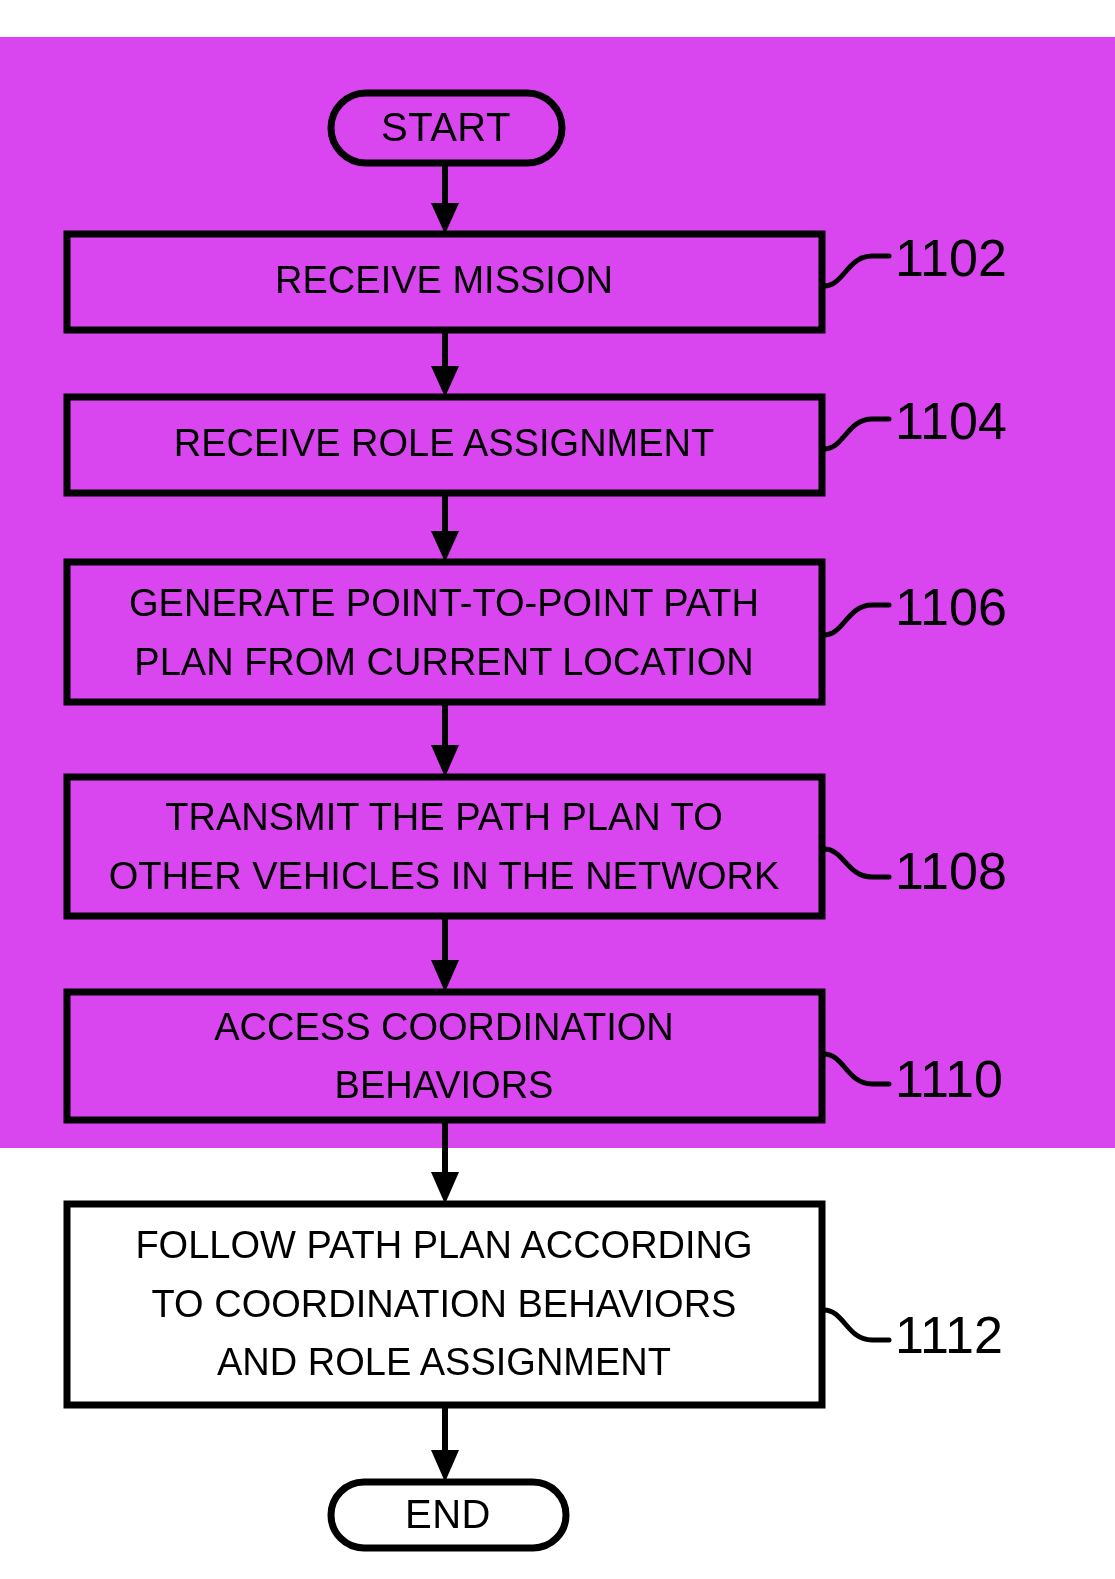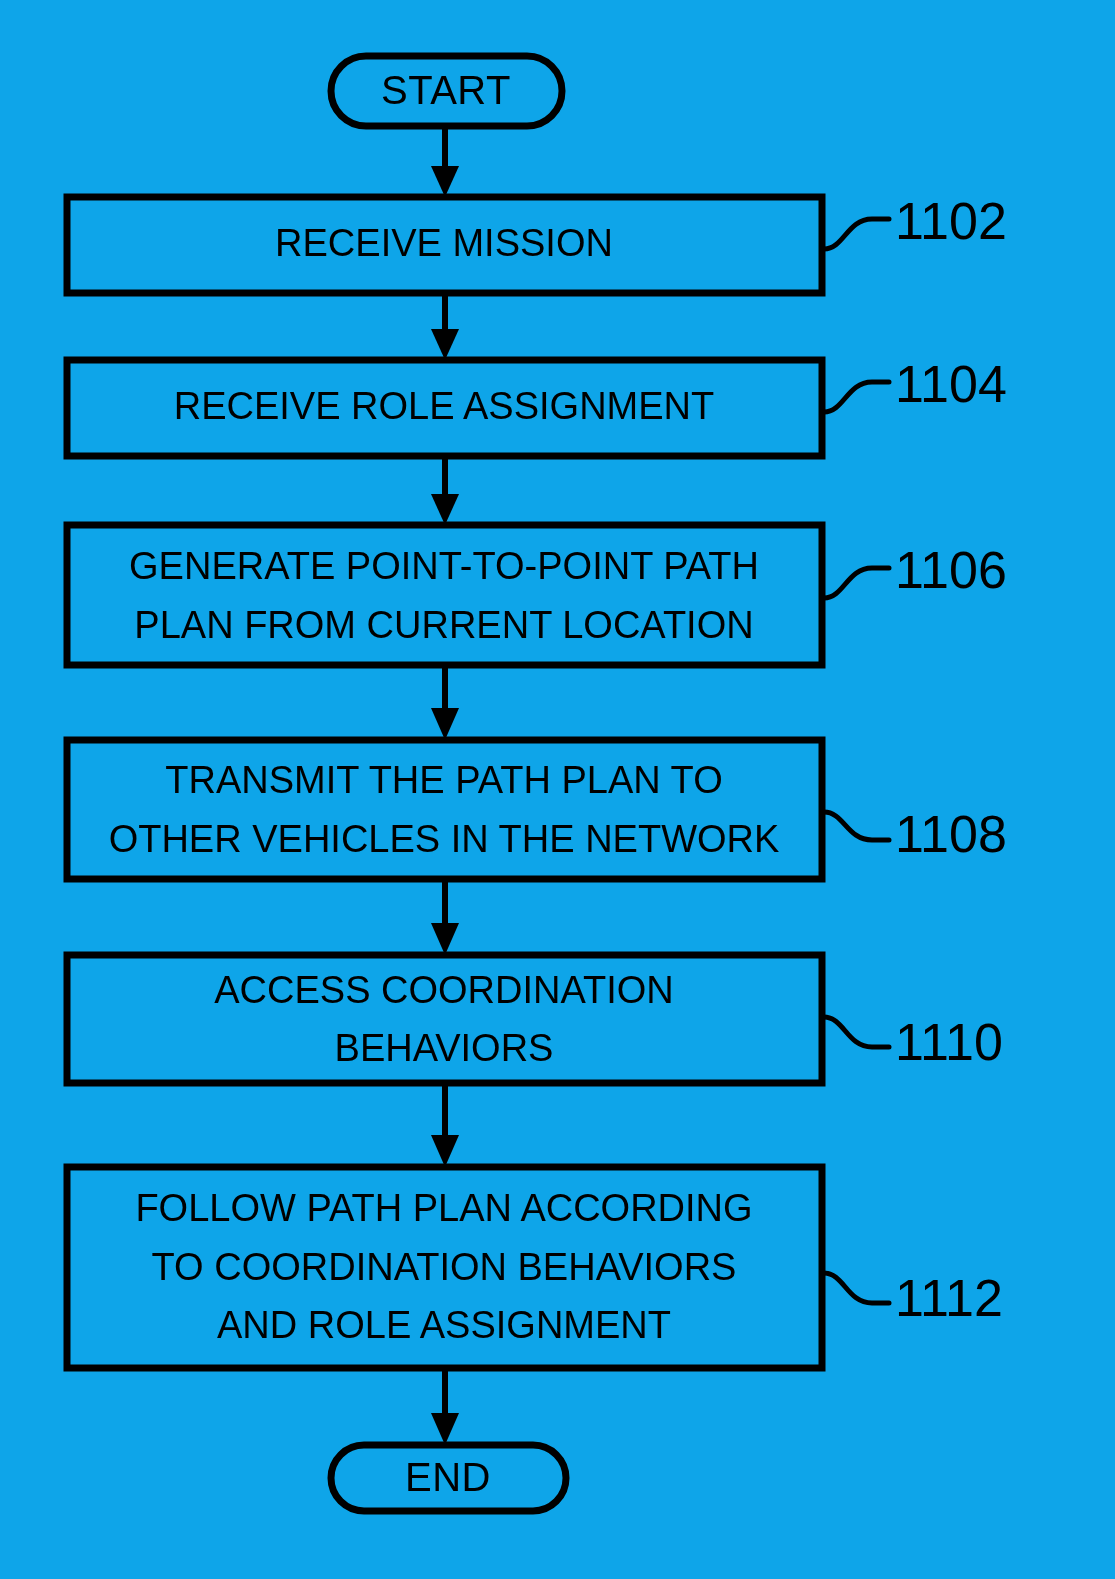--- a/index.html
+++ b/index.html
@@ -9,22 +9,23 @@
   }
   body {
     width: 1115px;
     height: 1579px;
     font-family: "Liberation Sans", sans-serif;
     overflow: hidden;
   }
   #figure {
     position: relative;
     width: 1115px;
-    height: 1579px;
-    background: #0ea5e9;
+    height: 1111px;
+    background: #d946ef;
+    margin-top: 37px;
   }
   svg#flow {
     display: block;
     width: 1115px;
     height: 1579px;
   }
   .shape-fill {
     fill: #ffffff;
   }
   .shape-stroke {

